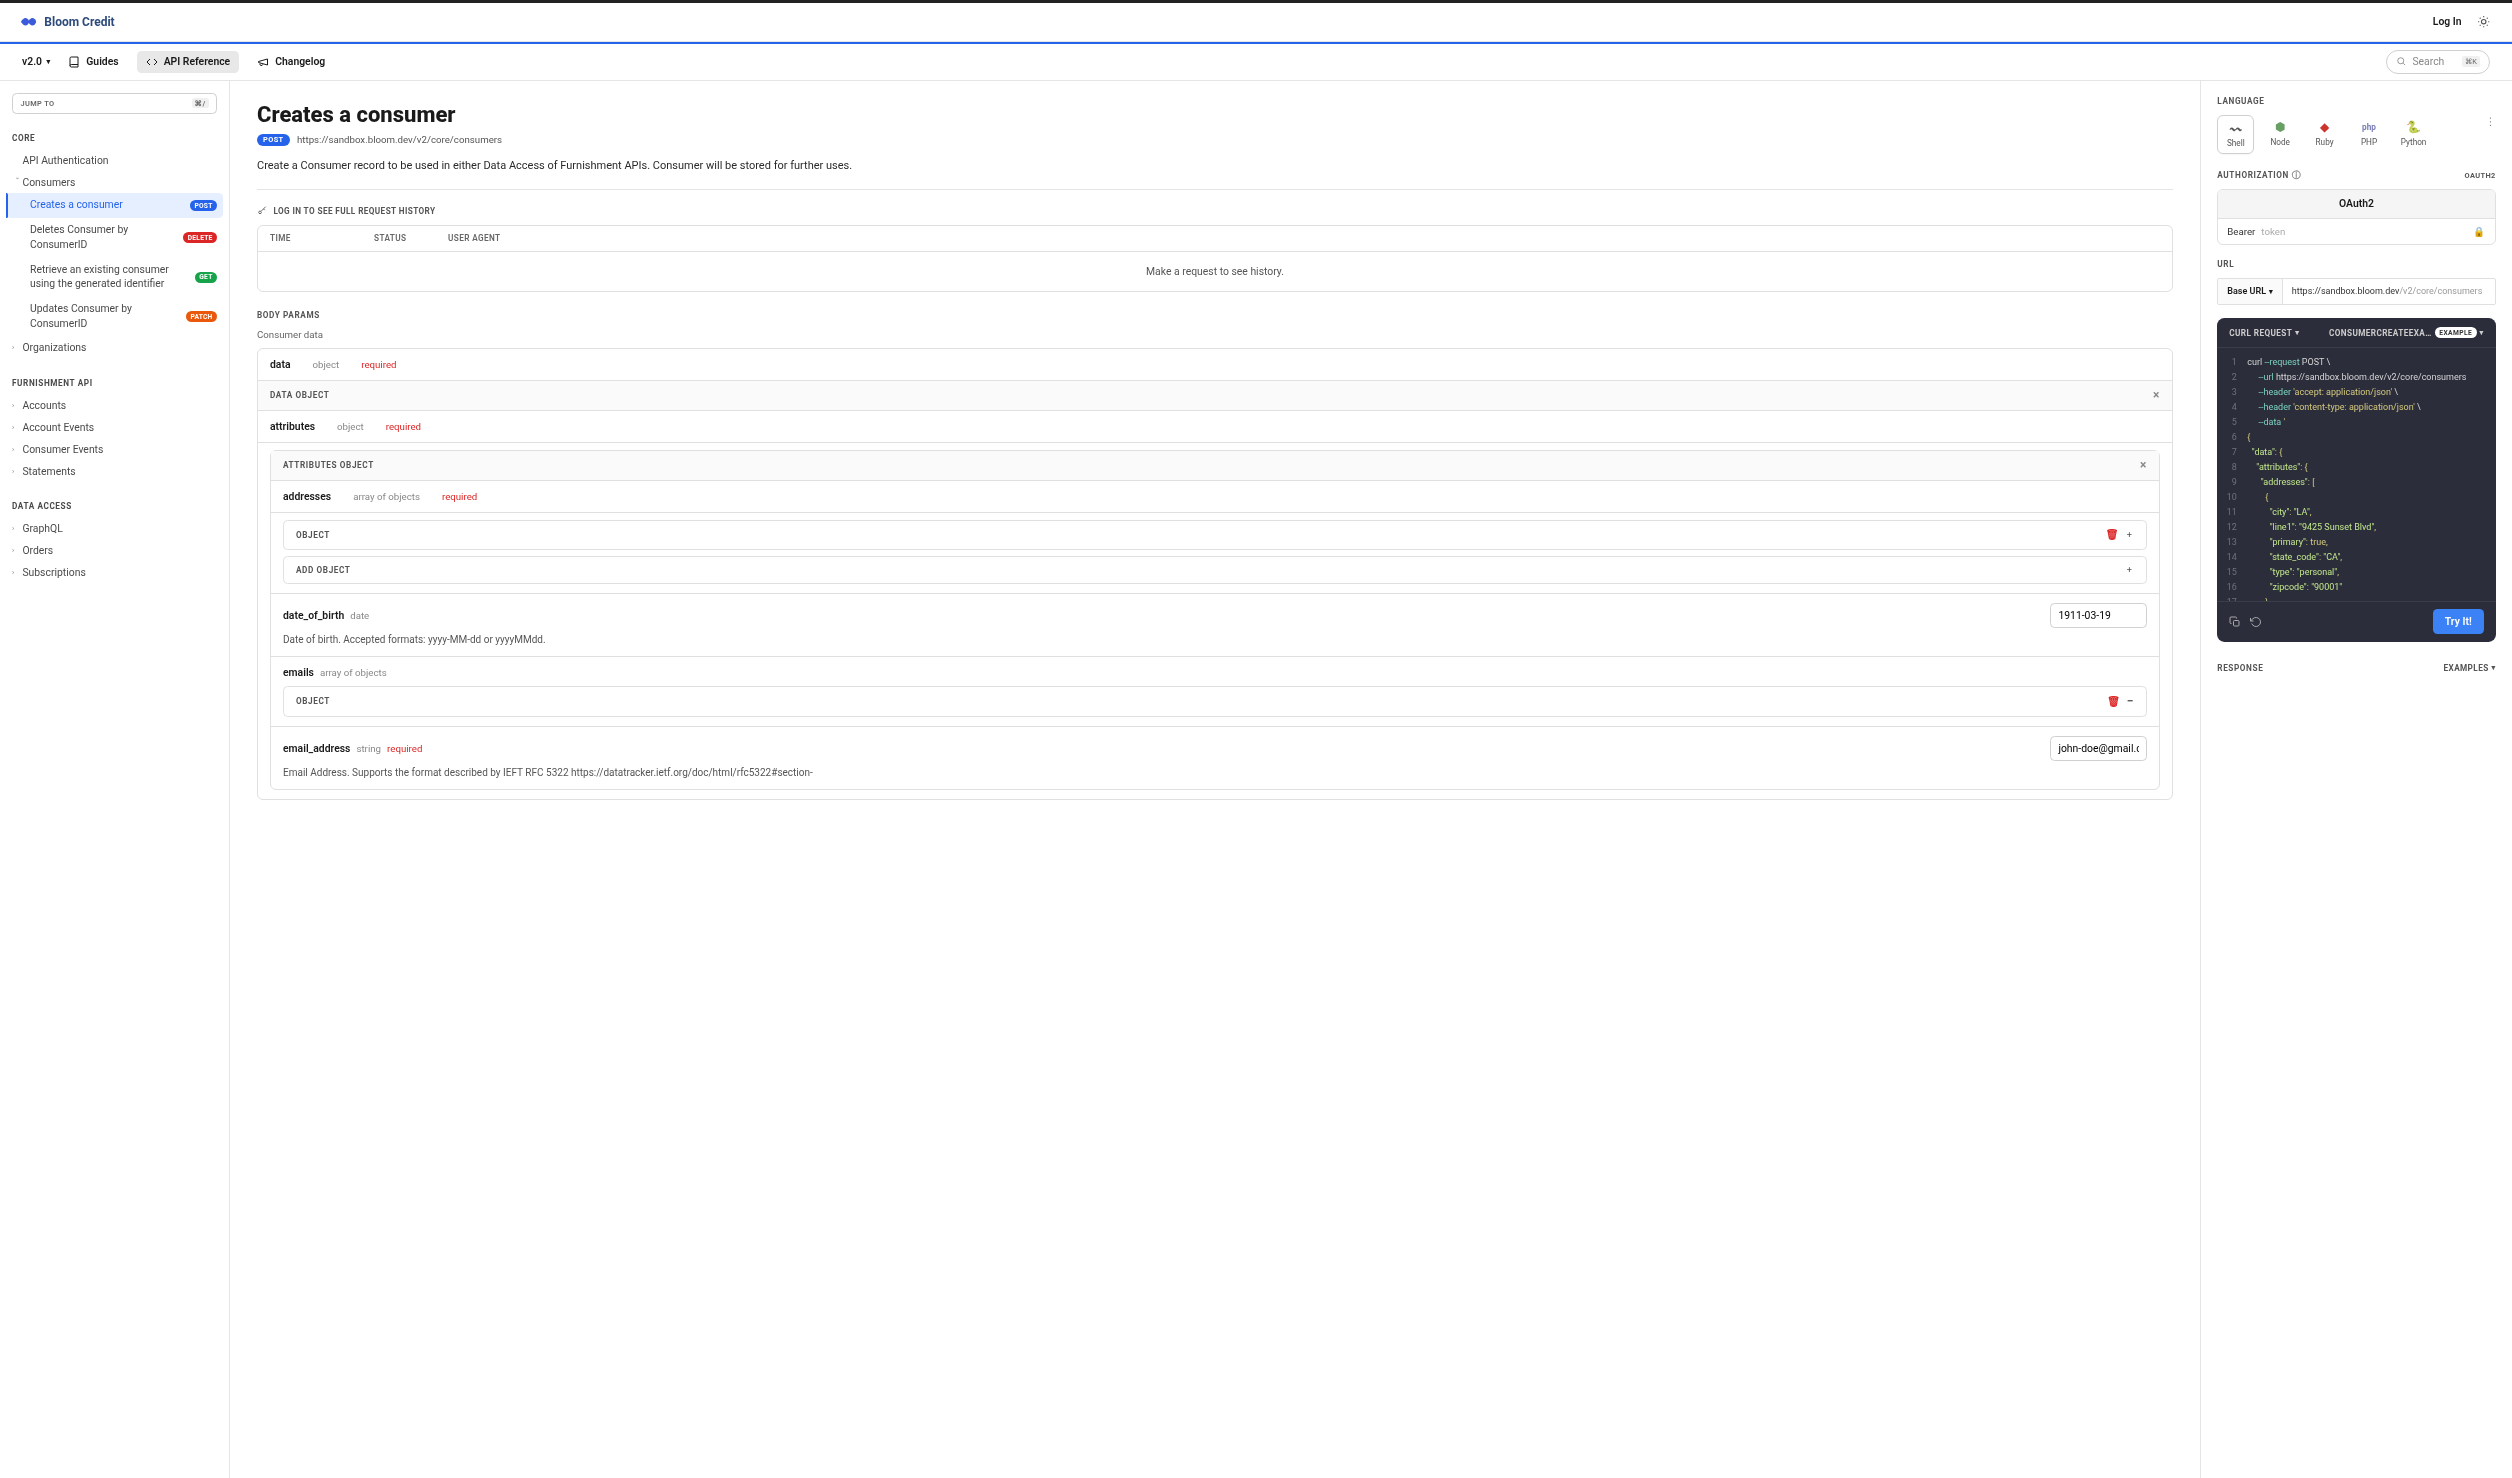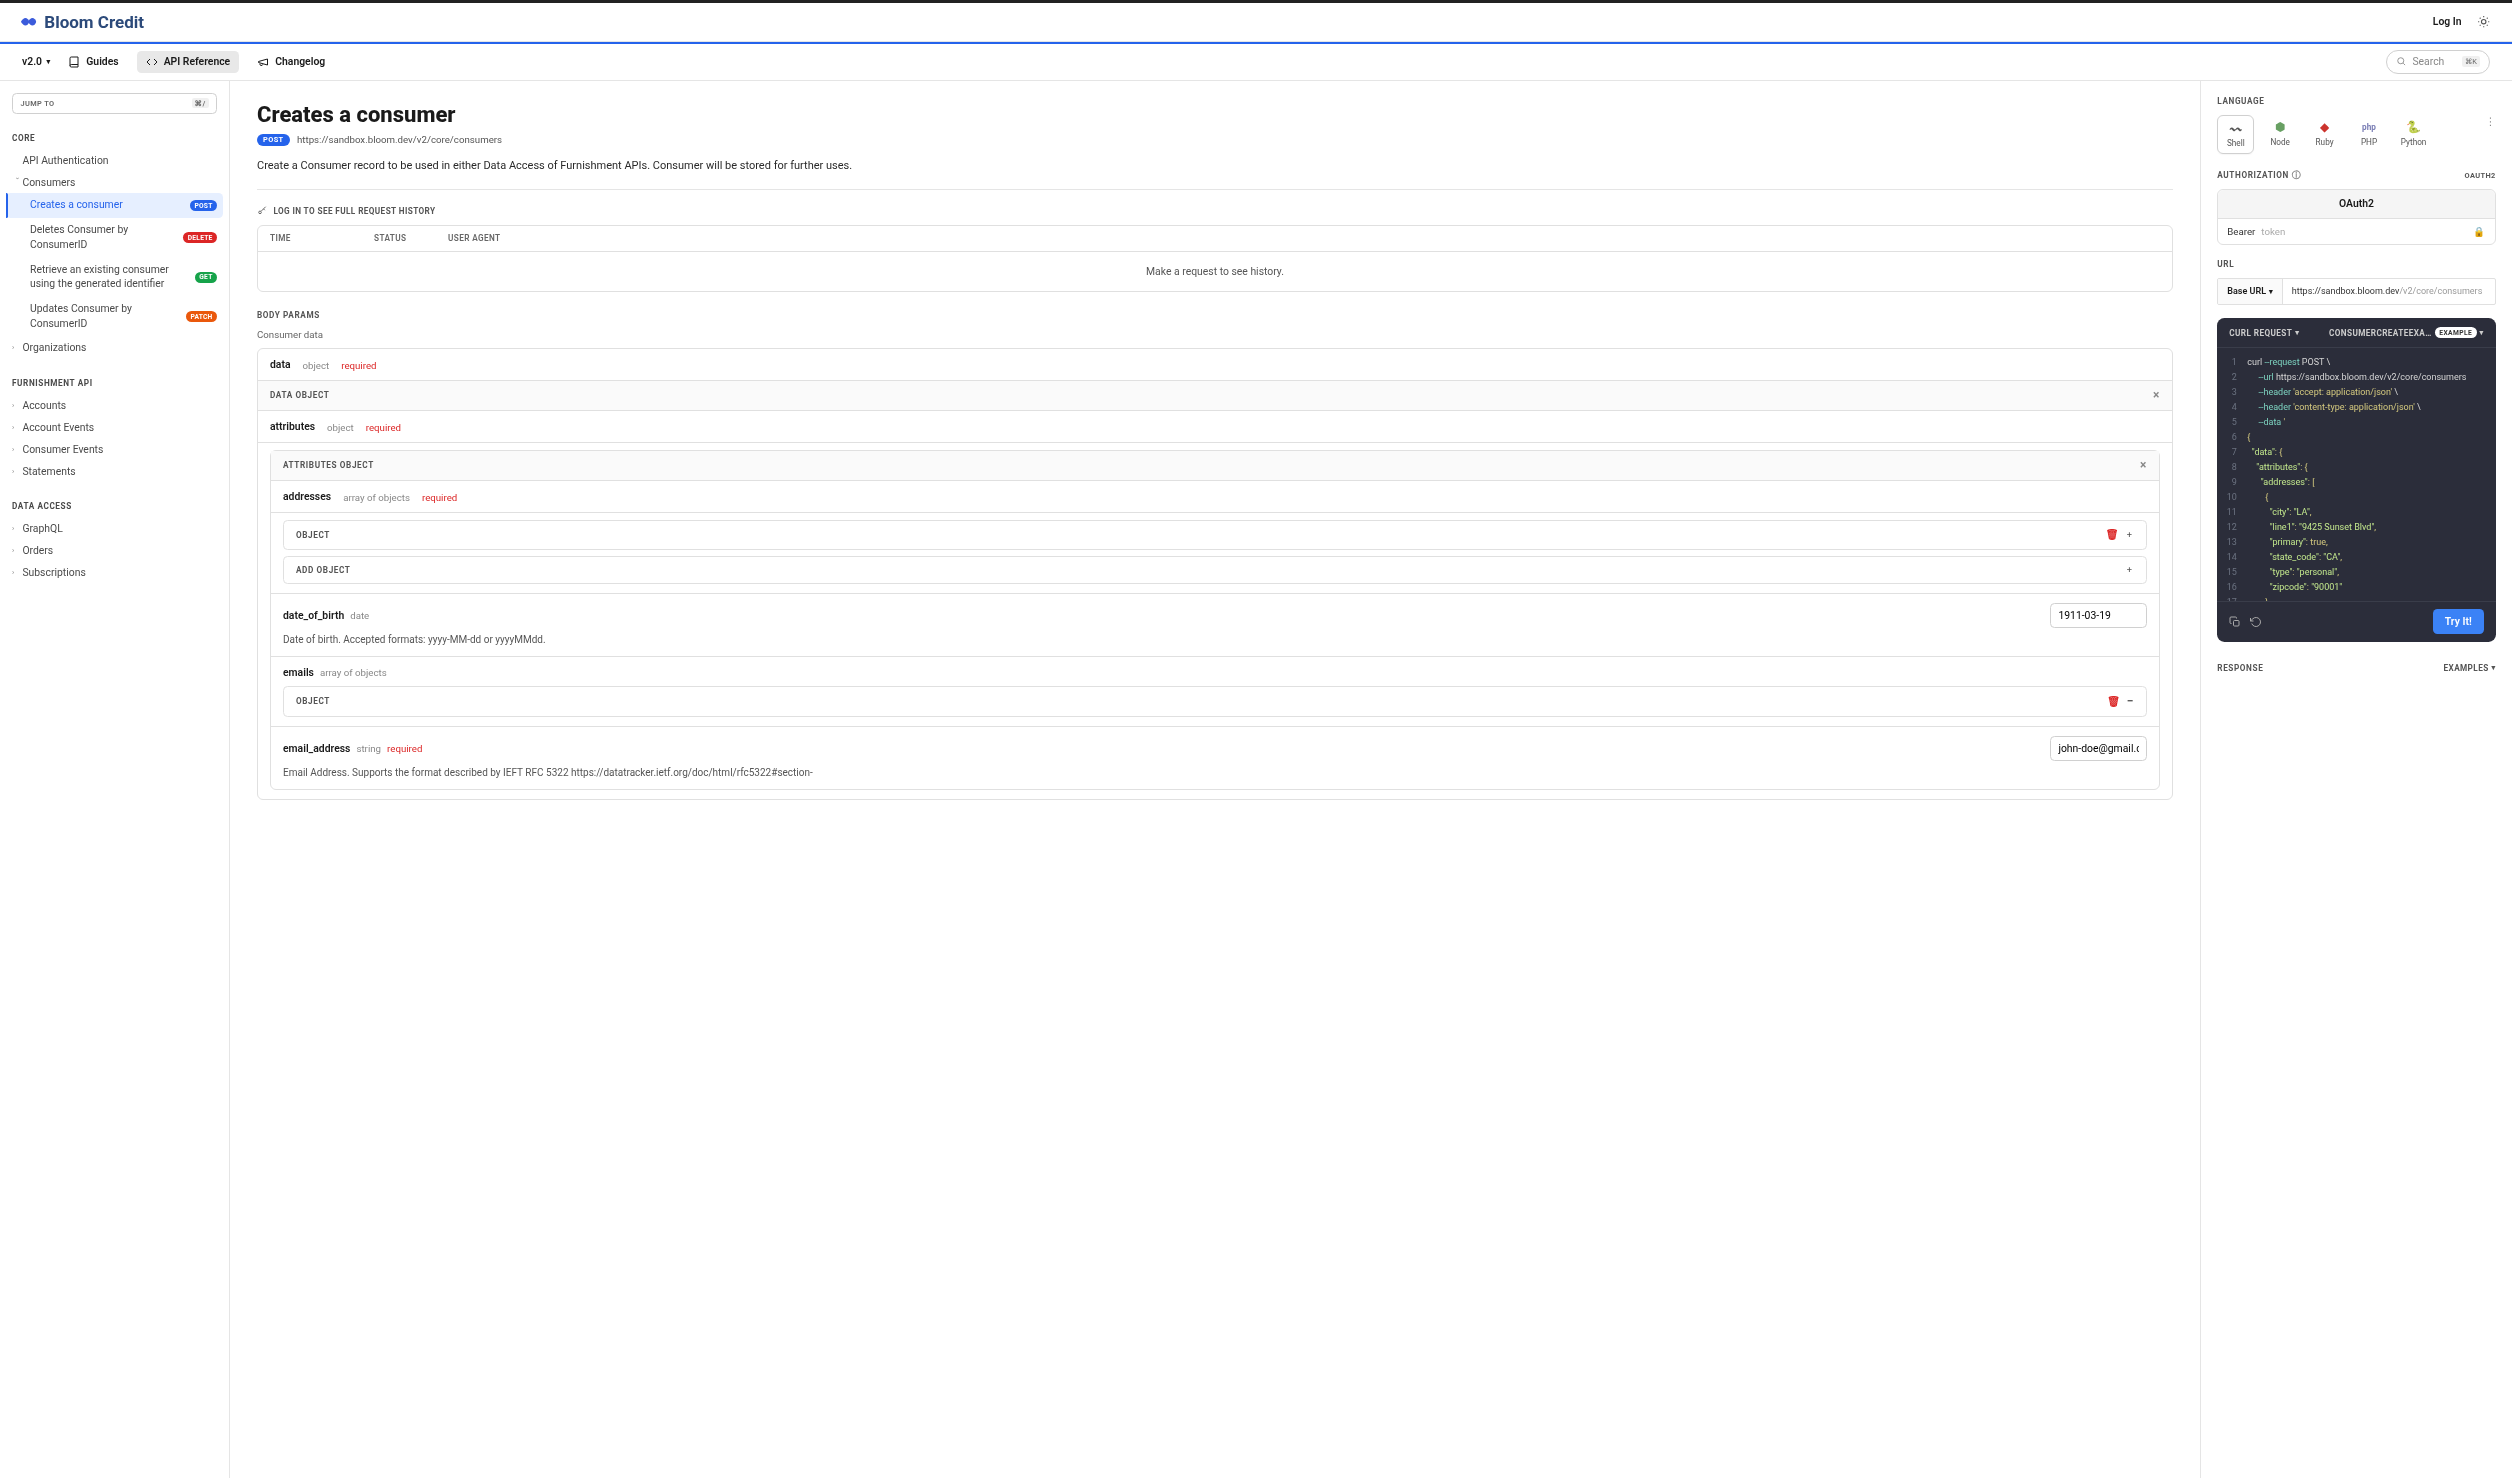--- a/index.html
+++ b/index.html
@@ -1,19 +1,19 @@
 <!DOCTYPE html>
 <html style="font-size:12px"><head>
 <meta charset="utf-8">
 <style>
 * { margin:0; padding:0; box-sizing:border-box; font-family:-apple-system,BlinkMacSystemFont,"Segoe UI",Roboto,sans-serif; }
 body { background:#fff; color:#1a1a1a; font-size:10.4px; }
 .topbar-dark { height:3px; background:#222; }
 .header { display:flex; align-items:center; justify-content:space-between; padding:7.4px 22px; border-bottom:0.7px solid #e5e5e5; height:39px; }
-.logo { display:flex; align-items:center; gap:6px; font-weight:700; font-size:17px; color:#2c4a7a; }
+.logo { display:flex; align-items:center; gap:6px; font-weight:700; font-size:12px; color:#2c4a7a; }
 .logo-icon { width:16.3px; height:12px; position:relative; }
 .logo-icon::before, .logo-icon::after { content:""; position:absolute; width:7.4px; height:7.4px; background:#3b5bdb; border-radius:1.5px 50% 50% 50%; transform:rotate(-45deg); }
 .logo-icon::before { left:0; top:1.5px; }
 .logo-icon::after { left:7.4px; top:1.5px; }
 .header-right { display:flex; align-items:center; gap:15px; }
 .login-link { font-weight:600; font-size:10.4px; color:#1a1a1a; cursor:pointer; }
 .theme-toggle { width:13.4px; height:13.4px; cursor:pointer; color:#555; }
 .blue-bar { height:1.5px; background:#2563eb; }
 .subnav { display:flex; align-items:center; justify-content:space-between; padding:7.4px 22px; border-bottom:0.7px solid #e5e5e5; height:37px; }
 .subnav-left { display:flex; align-items:center; gap:18px; }
@@ -49,21 +49,21 @@
 .history-heading { display:flex; align-items:center; gap:6px; font-size:8.2px; font-weight:700; letter-spacing:0.4px; color:#555; margin-bottom:9px; }
 .history-box { border:0.7px solid #e0e0e0; border-radius:6px; margin-bottom:18px; }
 .history-header { display:flex; padding:7.4px 12px; font-size:8.2px; font-weight:600; letter-spacing:0.4px; color:#666; border-bottom:0.7px solid #e0e0e0; }
 .history-col-time { width:104px; }
 .history-col-status { width:74px; }
 .history-empty { padding:13.4px; text-align:center; color:#555; font-size:10.4px; }
 .history-footer { padding:7.4px 18px; color:#555; font-size:9.7px; border-top:0.7px solid #e0e0e0; }
 .section-heading { font-size:8.2px; font-weight:700; letter-spacing:0.6px; color:#555; margin:6px 0 9px; }
 .section-sub { font-size:9.7px; color:#666; margin-bottom:7.4px; }
 .param-box { border:0.7px solid #e0e0e0; border-radius:6px; }
-.param-row { padding:9px 12px; border-bottom:0.7px solid #e0e0e0; display:flex; align-items:flex-end; gap:12px; flex-wrap:wrap; }
+.param-row { padding:9px 12px; border-bottom:0.7px solid #e0e0e0; display:flex; align-items:center; gap:22px; flex-wrap:wrap; }
 .param-row:last-child { border-bottom:none; }
 .param-name { font-weight:600; font-size:10.4px; }
 .param-type { font-size:9.7px; color:#888; }
 .param-req { font-size:9.7px; color:#dc2626; }
 .object-header { background:#fafafa; padding:7.4px 12px; font-size:8.2px; font-weight:700; letter-spacing:0.6px; color:#555; display:flex; justify-content:space-between; align-items:center; border-bottom:0.7px solid #e0e0e0; }
 .nested-box { margin:7.4px 12px 9px; border:0.7px solid #e0e0e0; border-radius:6px; }
 .object-row { padding:7.4px 12px; font-size:8.2px; font-weight:700; letter-spacing:0.6px; color:#555; display:flex; align-items:center; border:0.7px solid #e0e0e0; border-radius:4.5px; margin:7.4px 12px 0; }
 .object-row .trash { margin-left:auto; color:#dc2626; cursor:pointer; font-size:10.4px; }
 .object-row .plus { margin-left:6px; cursor:pointer; color:#555; }
 .object-row .minus { margin-left:6px; cursor:pointer; color:#555; font-size:12px; }

